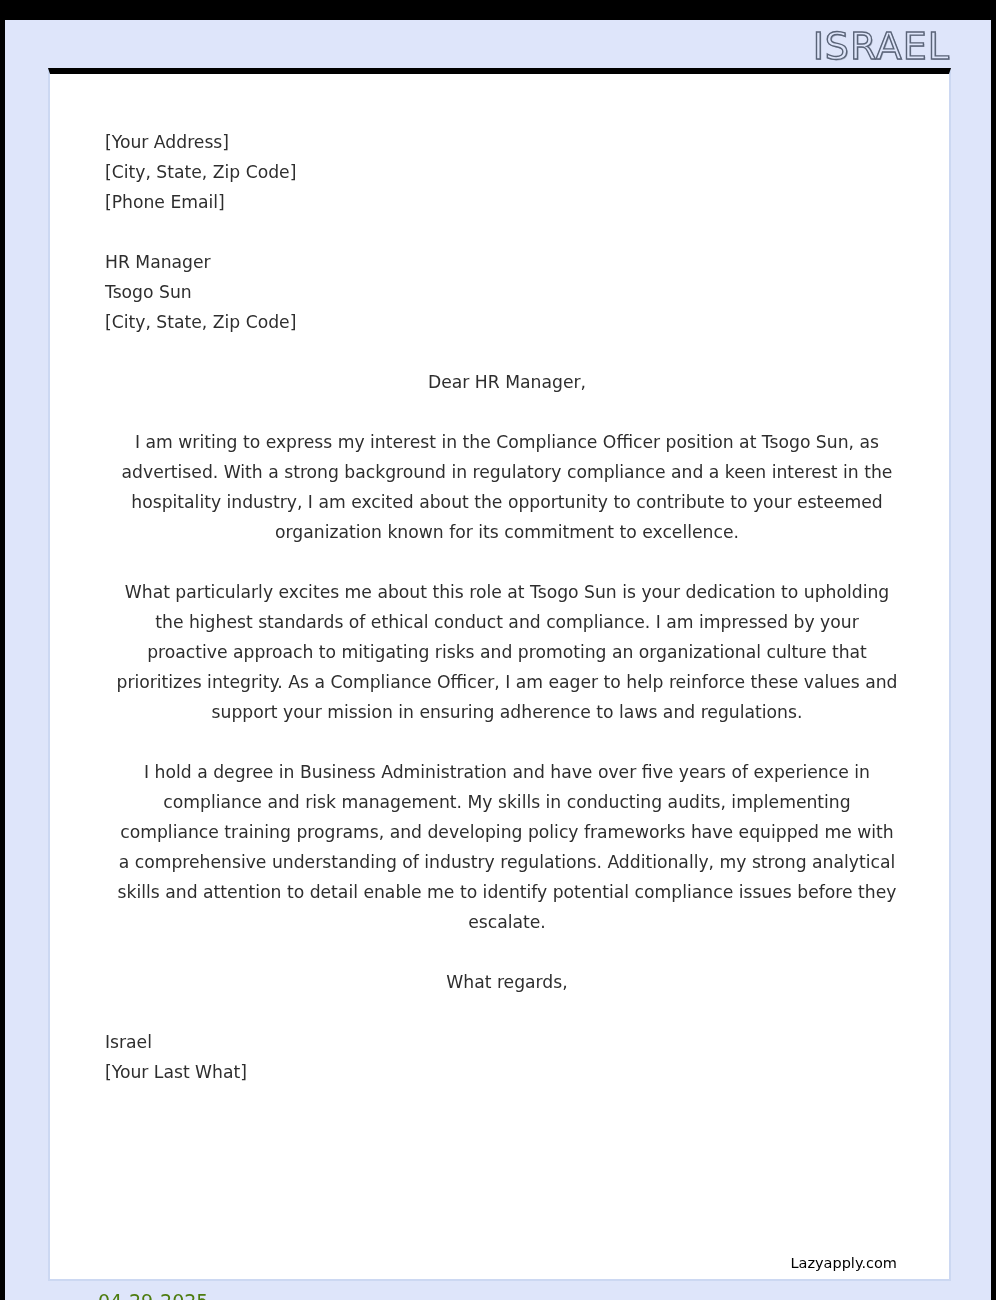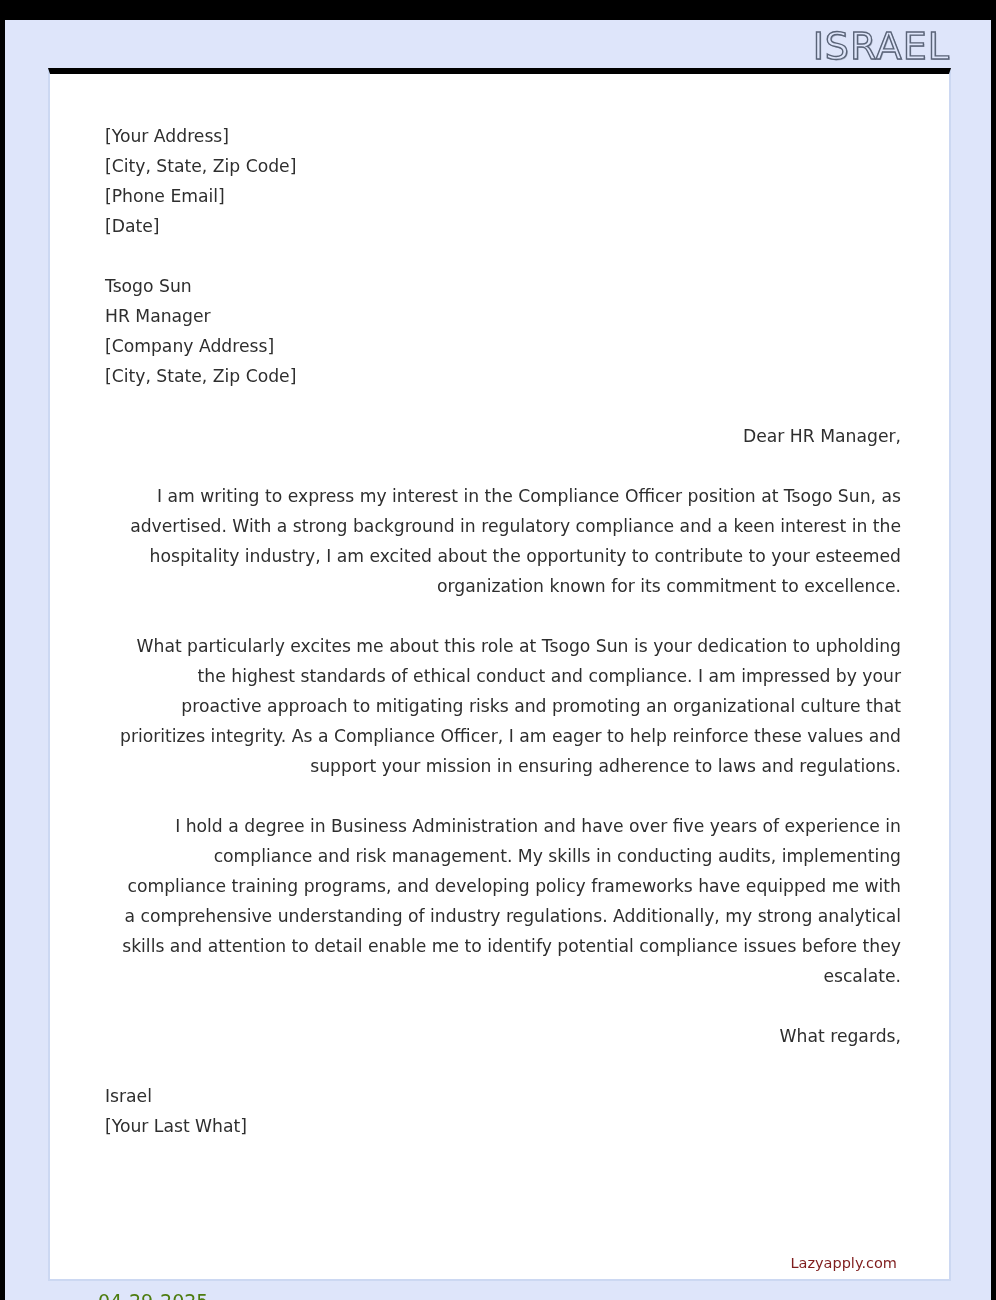--- a/index.html
+++ b/index.html
@@ -84,42 +84,42 @@
   }
 
   .letter-text {
     font-family: "DejaVu Sans", sans-serif;
     font-size: 17.2px;
     line-height: 30px;
     color: #2e2e2e;
   }
 
   .block {
-    margin: 0 0 30px 0;
+    margin: 6px 0 30px 0;
   }
   .block:last-child {
     margin-bottom: 0;
   }
   .line {
     display: block;
     white-space: nowrap;
   }
   .para {
     margin: 0 0 30px 8px;
-    text-align: right;
+    text-align: center;
   }
 
   
   .sheet-footer {
     position: absolute;
     right: 52px;
     bottom: 8px;
     font-family: "DejaVu Sans", sans-serif;
     font-size: 14.5px;
-    color: #7f1d1d;
+    color: #000000;
     white-space: nowrap;
   }
 
   
   .date-stamp {
     position: absolute;
     left: 93px;
     top: 1270px;
     font-family: "DejaVu Sans", sans-serif;
     font-size: 19px;
@@ -138,27 +138,25 @@
       <div class="letterhead-name">ISRAEL</div>
     </div>
 
     <div class="sheet">
       <div class="sheet-inner letter-text">
 
         <div class="block">
           <span class="line">[Your Address]</span>
           <span class="line">[City, State, Zip Code]</span>
           <span class="line">[Phone Email]</span>
-          <span class="line">[Date]</span>
         </div>
 
         <div class="block">
+          <span class="line">HR Manager</span>
           <span class="line">Tsogo Sun</span>
-          <span class="line">HR Manager</span>
-          <span class="line">[Company Address]</span>
           <span class="line">[City, State, Zip Code]</span>
         </div>
 
         <p class="para">Dear HR Manager,</p>
 
         <p class="para">I am writing to express my interest in the Compliance Officer position at Tsogo Sun, as advertised. With a strong background in regulatory compliance and a keen interest in the hospitality industry, I am excited about the opportunity to contribute to your esteemed organization known for its commitment to excellence.</p>
         <p class="para">What particularly excites me about this role at Tsogo Sun is your dedication to upholding the highest standards of ethical conduct and compliance. I am impressed by your proactive approach to mitigating risks and promoting an organizational culture that prioritizes integrity. As a Compliance Officer, I am eager to help reinforce these values and support your mission in ensuring adherence to laws and regulations.</p>
         <p class="para">I hold a degree in Business Administration and have over five years of experience in compliance and risk management. My skills in conducting audits, implementing compliance training programs, and developing policy frameworks have equipped me with a comprehensive understanding of industry regulations. Additionally, my strong analytical skills and attention to detail enable me to identify potential compliance issues before they escalate.</p>
 
         <p class="para">What regards,</p>

